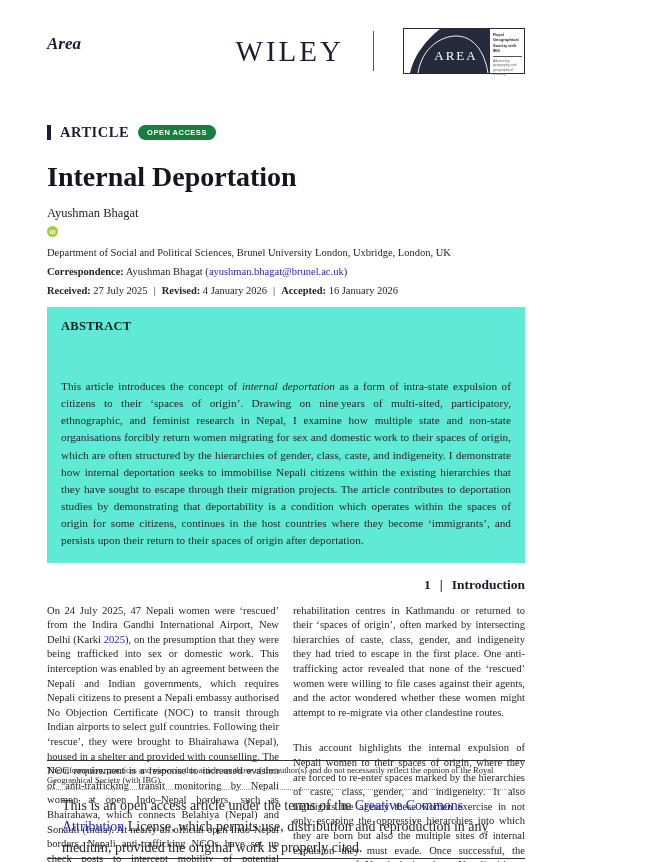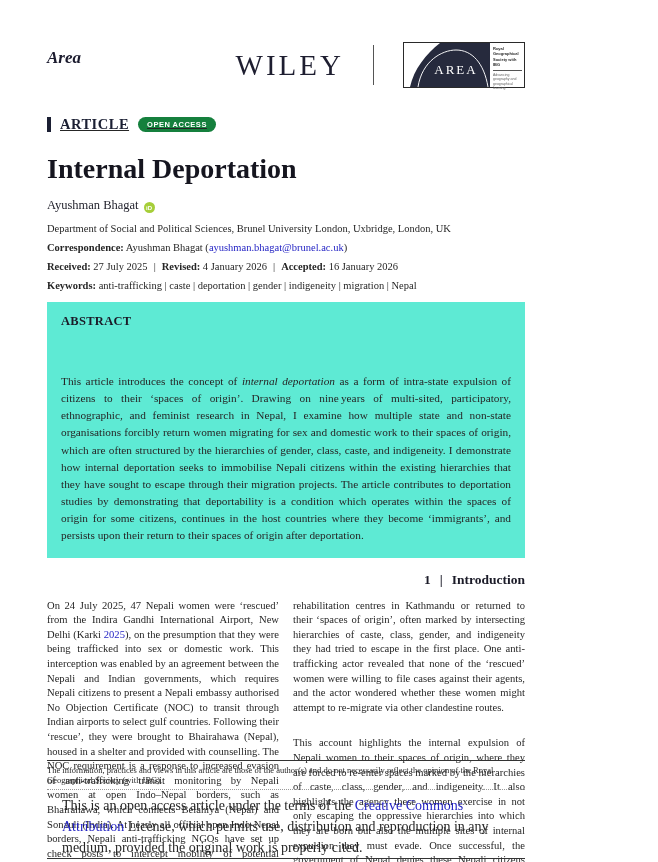--- a/index.html
+++ b/index.html
@@ -1,42 +1,42 @@
 <!DOCTYPE html>
 <html><head>
 <meta charset="utf-8">
 <style>
   * { margin:0; padding:0; box-sizing:border-box; }
   html,body { width:658px; height:862px; background:#ffffff; overflow:hidden;
     font-family:"Liberation Serif", serif; color:#262626; }
-  .page { position:relative; width:572px; height:862px; padding:42px 47px 0 47px; }
+  .page { position:relative; width:572px; height:862px; padding:28px 47px 0 47px; }
 
   
   .header { display:flex; justify-content:space-between; align-items:flex-start; }
   .journal-name { font-style:italic; font-weight:bold; font-size:17px; color:#1b1b2e; margin-top:6px; }
   .logos { display:flex; align-items:center; gap:29px;justify-content:space-between; }
   .wiley { font-size:29px; letter-spacing:3px; color:#1e1e30; }
   .logo-divider { width:1px; height:40px; background:#555; }
   .area-badge { display:flex; width:122px; height:46px; border:1px solid #2a2a2a; }
   .badge-dark { position:relative; width:86px; height:44px; }
   .badge-white { width:34px; background:#fff; padding:3px 2px 2px 3px; }
   .rgs-text { font-family:"Liberation Sans", sans-serif; font-size:4px; line-height:1.35; font-weight:bold; color:#2a2a2a; }
   .rgs-rule { border-top:0.5px solid #555; margin:2px 0; }
   .rgs-sub { font-family:"Liberation Sans", sans-serif; font-size:3.5px; line-height:1.3; color:#666; }
 
   
-  .article-row { display:flex; align-items:center; gap:9px; margin-top:28px;text-decoration:underline; }
+  .article-row { display:flex; align-items:center; gap:9px; margin-top:50px; }
   .article-mark { width:4px; height:15px; background:#1b1f33; }
   .article-label { font-weight:bold; font-size:14.5px; letter-spacing:0.5px; color:#1b1f33; }
   .oa-pill { background:#15803d; color:#fff; font-family:"Liberation Sans", sans-serif;
     font-size:7.5px; font-weight:bold; letter-spacing:0.5px; padding:3px 9px; border-radius:9px; }
 
   
   .title { margin-top:20px; font-size:28px; font-weight:bold; color:#15151f; }
-  .author-row { margin-top:13px; display:flex; align-items:flex-end; gap:5px; font-size:12.5px; color:#1d1d28; }
+  .author-row { margin-top:13px; display:flex; align-items:flex-start; gap:5px; font-size:12.5px; color:#1d1d28;flex-direction:column; }
   .orcid { display:inline-flex; align-items:center; justify-content:center; width:11px; height:11px;
     border-radius:50%; background:#A6CE39; color:#fff; font-family:"Liberation Sans", sans-serif;
     font-size:6px; font-weight:bold; }
   .affiliation { margin-top:10px; font-size:10.5px; color:#262626; }
 
   
   .meta { margin-top:8px; font-size:10.5px; }
   .meta-line { margin-bottom:8px; }
   .b { font-weight:bold; }
   .sep { margin:0 6px; }
@@ -108,23 +108,20 @@
   </div>
   <div class="affiliation">Department of Social and Political Sciences, Brunel University London, Uxbridge, London, UK</div>
 
   <div class="meta">
     <div class="meta-line">
       <span class="b">Correspondence:</span><span> Ayushman Bhagat (</span><a class="link">ayushman.bhagat@brunel.ac.uk</a><span>)</span>
     </div>
     <div class="meta-line">
       <span class="b">Received:</span><span> 27 July 2025</span><span class="sep">|</span><span class="b">Revised:</span><span> 4 January 2026</span><span class="sep">|</span><span class="b">Accepted:</span><span> 16 January 2026</span>
     </div>
-    <div class="meta-line">
-      <span class="b">Keywords:</span><span> anti-trafficking | caste | deportation | gender | indigeneity | migration | Nepal</span>
-    </div>
   </div>
 
   <div class="abstract">
     <div class="abstract-heading">ABSTRACT</div>
     <div class="abstract-text">
       <span>This article introduces the concept of </span><span class="em">internal deportation</span><span> as a form of intra-state expulsion of citizens to their ‘spaces of origin’. Drawing on nine years of multi-sited, participatory, ethnographic, and feminist research in Nepal, I examine how multiple state and non-state organisations forcibly return women migrating for sex and domestic work to their spaces of origin, which are often structured by the hierarchies of gender, class, caste, and indigeneity. I demonstrate how internal deportation seeks to immobilise Nepali citizens within the existing hierarchies that they have sought to escape through their migration projects. The article contributes to deportation studies by demonstrating that deportability is a condition which operates within the spaces of origin for some citizens, continues in the host countries where they become ‘immigrants’, and persists upon their return to their spaces of origin after deportation.</span>
     </div>
   </div>
 
   <div class="section-heading">

